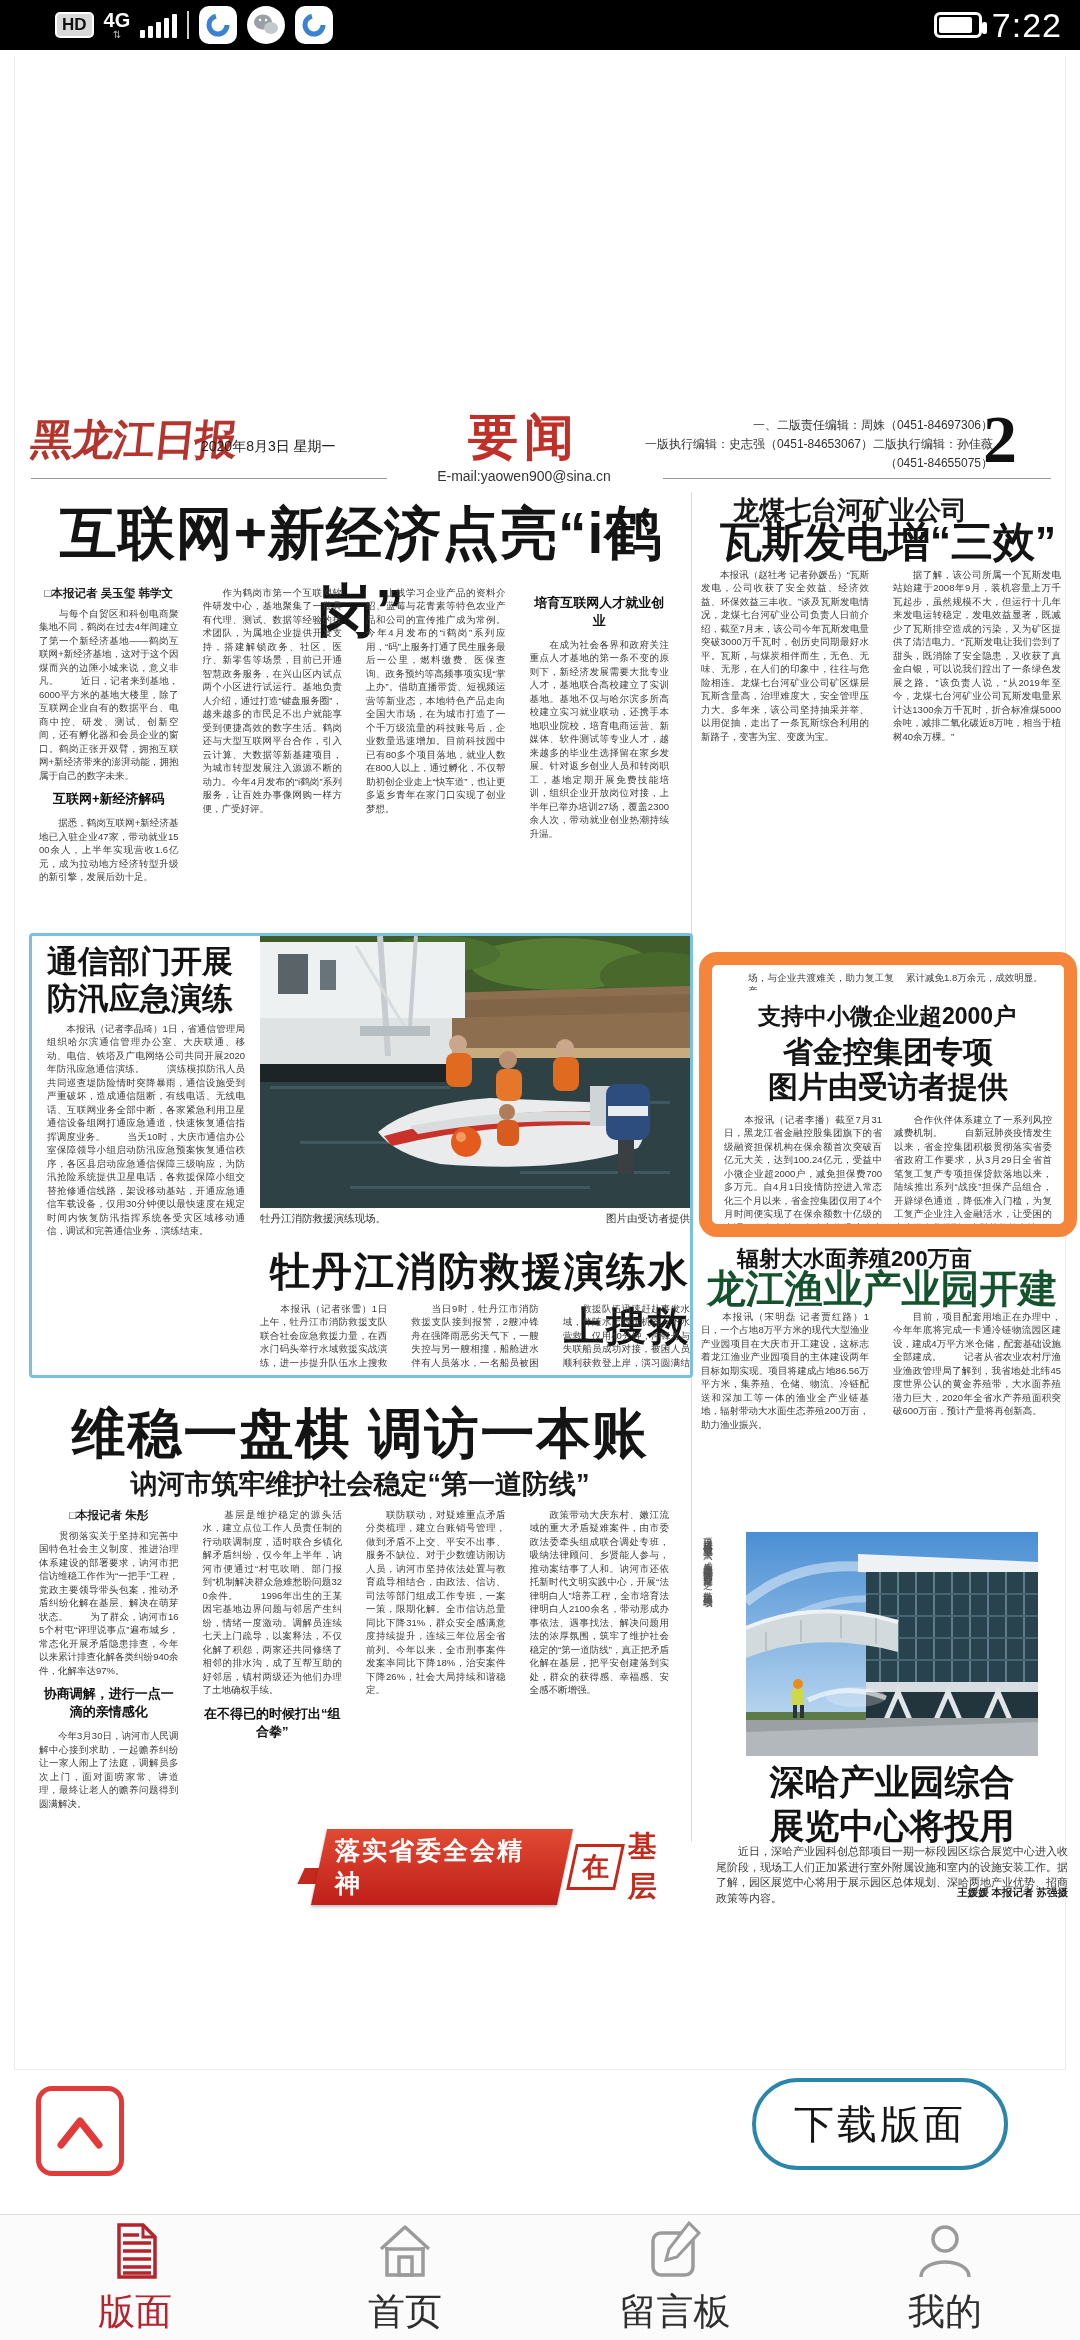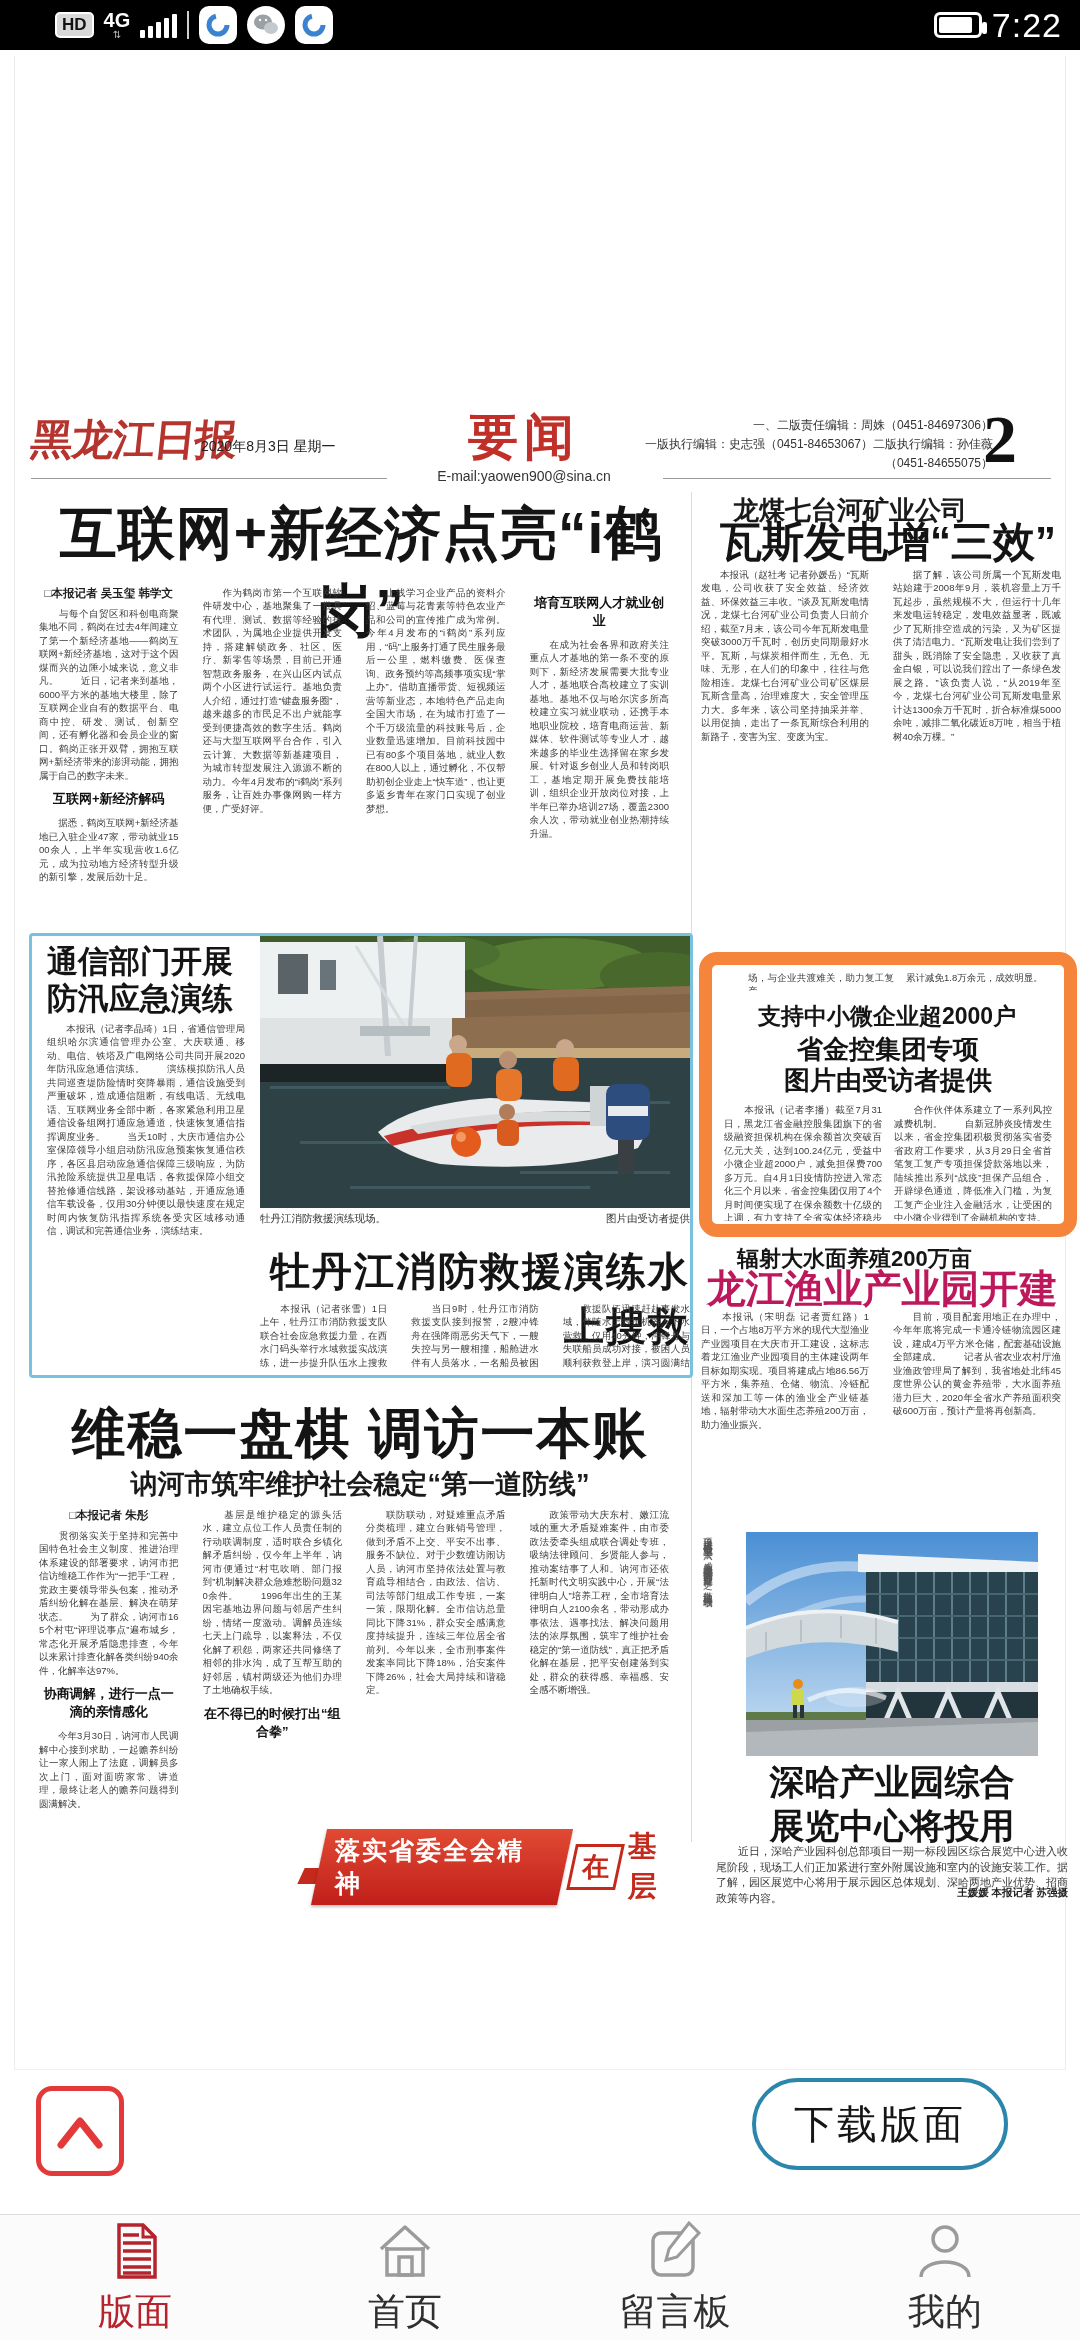--- a/index.html
+++ b/index.html
@@ -59,26 +59,26 @@
   .gas-kicker { left:718px; top:437px; font-size:26px; font-weight:bold; color:#1a1a1a; }
   .gas-hl { left:700px; top:458px; width:346px; text-align:center; font-size:42px; font-weight:900; color:#141414; }
   .gas-cols { left:686px; top:512px; width:360px; height:382px; }
   .gas-cols .col { width:175px; height:382px; }
 
   .orange-box { left:684px; top:896px; width:378px; height:285px; border:13px solid #f6853c; border-radius:18px;
                 background:#fff; padding:6px 12px; overflow:hidden; }
   .ob-pre { display:flex; gap:12px; height:20px; overflow:hidden;margin-left:24px; }
   .ob-pre .col { width:165px; }
   .ob-kicker { font-size:23px; font-weight:bold; color:#151515; margin:10px 0 2px 34px; }
-  .ob-hl { text-align:center; font-size:26px; font-weight:900; color:#141414; line-height:1.18; }
+  .ob-hl { text-align:center; font-size:30px; font-weight:900; color:#141414; line-height:1.18; }
   .ob-cols { display:flex; gap:12px; margin-top:8px; height:118px; }
   .ob-cols .col { width:165px; height:118px; }
 
   .fish-kicker { left:722px; top:1188px; font-size:22px; font-weight:bold; color:#151515; }
-  .fish-hl { left:684px; top:1206px; width:366px; text-align:center; font-size:39px; font-weight:900; color:#be185d; }
+  .fish-hl { left:684px; top:1206px; width:366px; text-align:center; font-size:39px; font-weight:900; color:#14532d; }
   .fish-cols { left:686px; top:1254px; width:360px; height:212px; }
   .fish-cols .col { width:175px; height:212px; }
   .side-note { left:684px; top:1474px; width:15px; height:350px; writing-mode:vertical-rl;
                font-size:9.5px; color:#555; letter-spacing:1px; overflow:hidden; }
 
   .expo-photo { left:731px; top:1476px; width:292px; height:224px; overflow:hidden; }
   .expo-hl { left:701px; top:1704px; width:352px; text-align:center; font-size:35px; font-weight:900;
              color:#141414; line-height:1.25; }
   .expo-caption { left:701px; top:1788px; width:352px; height:40px; font-size:11px; }
   .expo-byline { left:701px; top:1830px; width:352px; text-align:right; font-size:10.5px; font-weight:bold; color:#222; }

